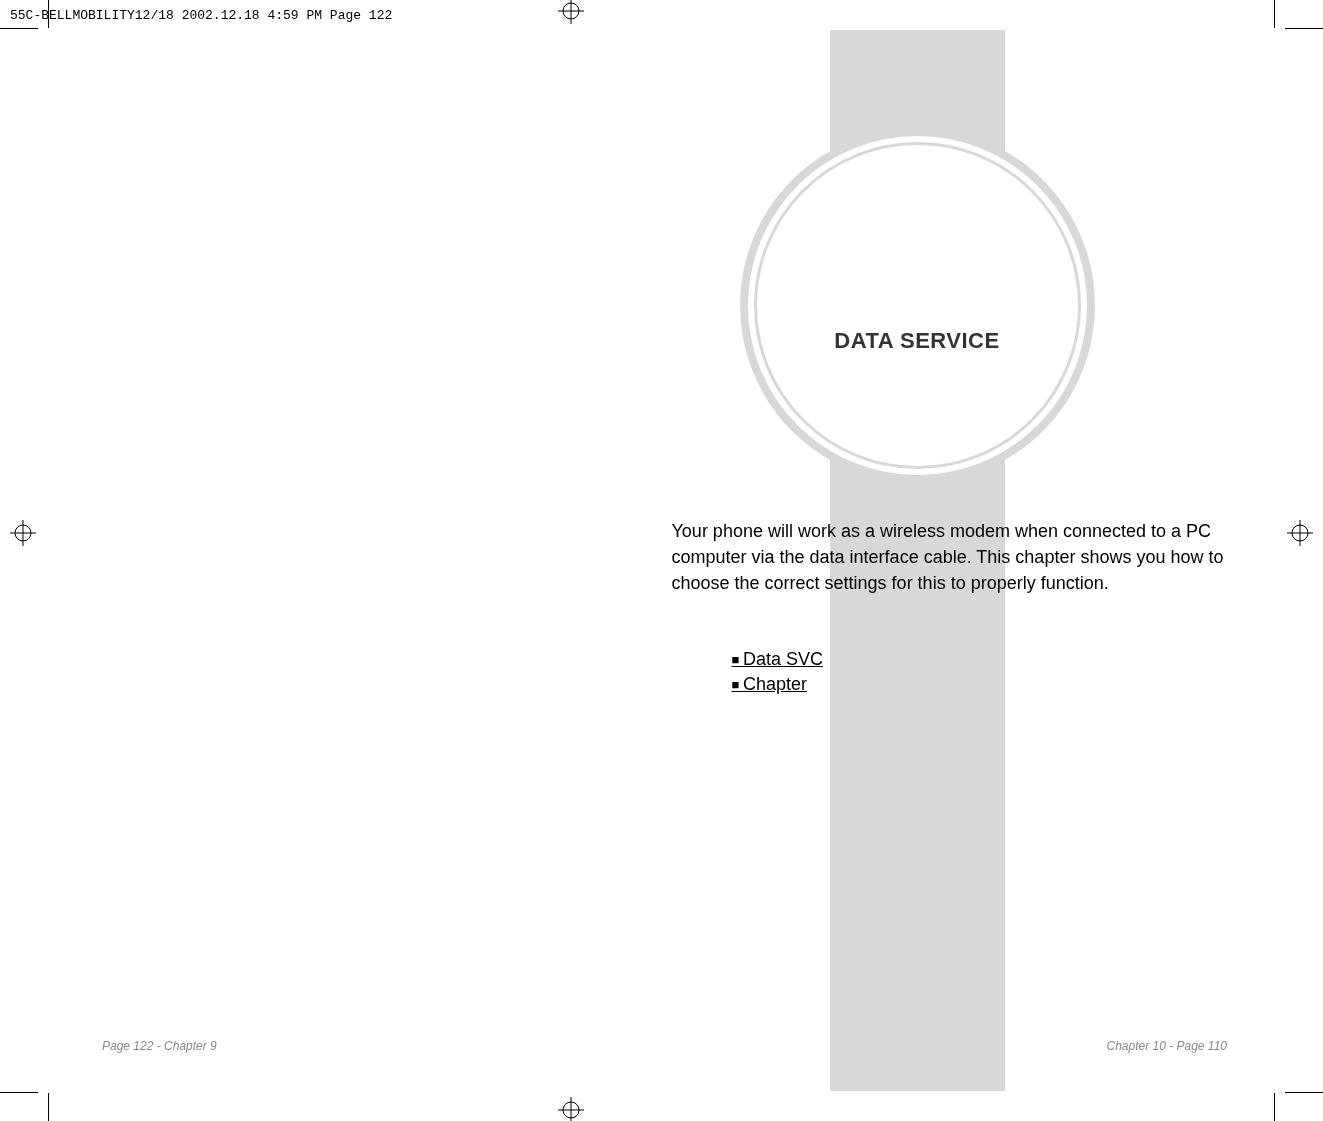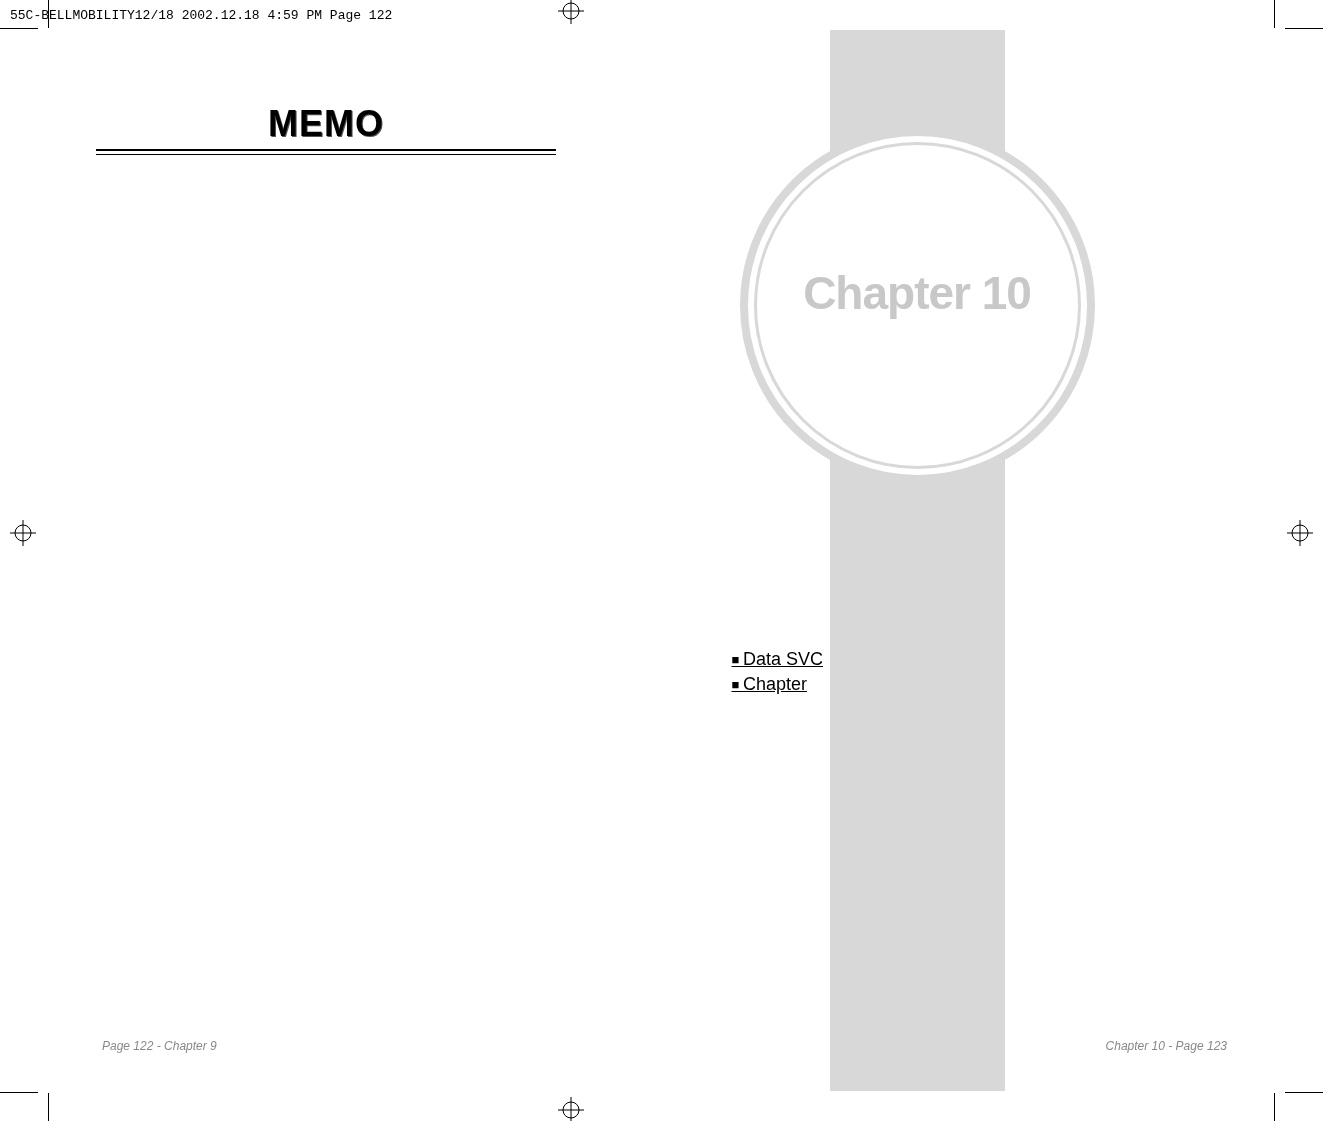--- a/index.html
+++ b/index.html
@@ -313,39 +313,35 @@
   <svg viewBox="0 0 26 26">
       <circle cx="13" cy="13" r="8" fill="none" stroke="#000" stroke-width="1"></circle>
       <line x1="13" y1="0" x2="13" y2="26" stroke="#000" stroke-width="1"></line>
       <line x1="0" y1="13" x2="26" y2="13" stroke="#000" stroke-width="1"></line>
     </svg>
 </div>
 
 <div class="spread">
 
   <div class="page-left">
-    <div class="memo-title">
-      <div class="memo-text">MEMO</div>
-      <div class="memo-underline-thick"></div>
-      <div class="memo-underline-thin"></div>
-    </div>
     <div class="page-num-left">Page 122 - Chapter 9</div>
   </div>
 
   <div class="page-right">
     <div class="vertical-band"></div>
 
     <div class="circle-container">
       <div class="circle-outer"></div>
       <div class="circle-inner"></div>
-      <div class="chapter-title">Chapter 10</div>
+      <div class="chapter-subtitle">DATA SERVICE</div>
     </div>
 
+    <div class="body-text">Your phone will work as a wireless modem when connected to a PC computer via the data interface cable. This chapter shows you how to choose the correct settings for this to properly function.</div>
 
     <div class="bullet-list">
       <div class="bullet-item">Data SVC</div>
       <div class="bullet-item">Chapter</div>
     </div>
 
-    <div class="page-num-right">Chapter 10 - Page 123</div>
+    <div class="page-num-right">Chapter 10 - Page 110</div>
   </div>
 
 </div>
 
 </body></html>

